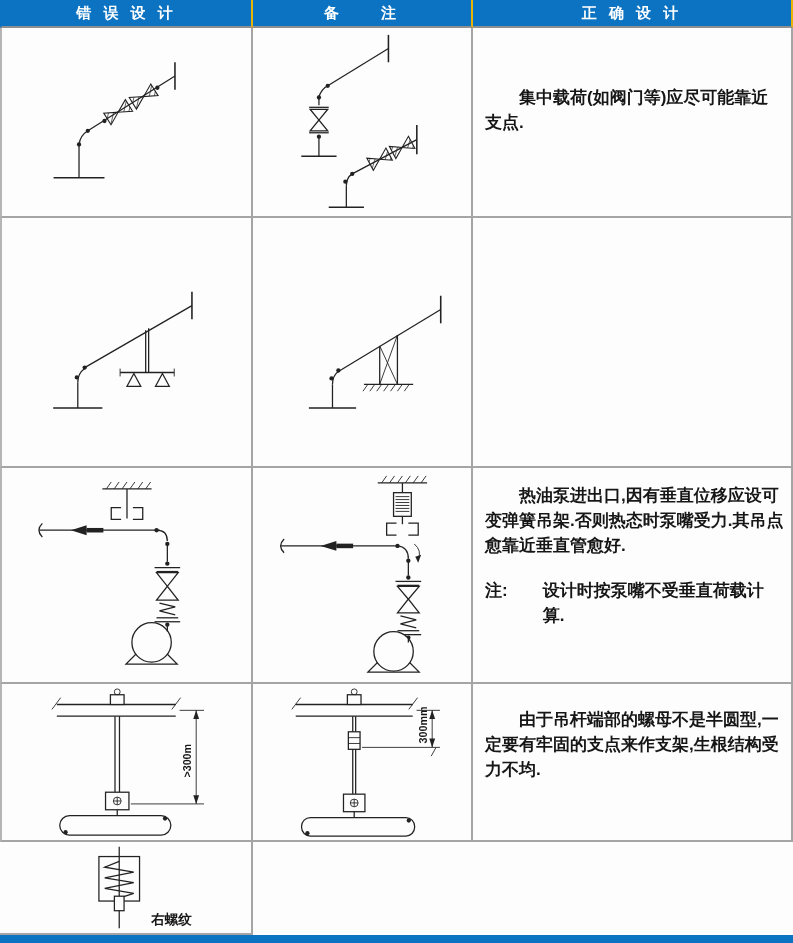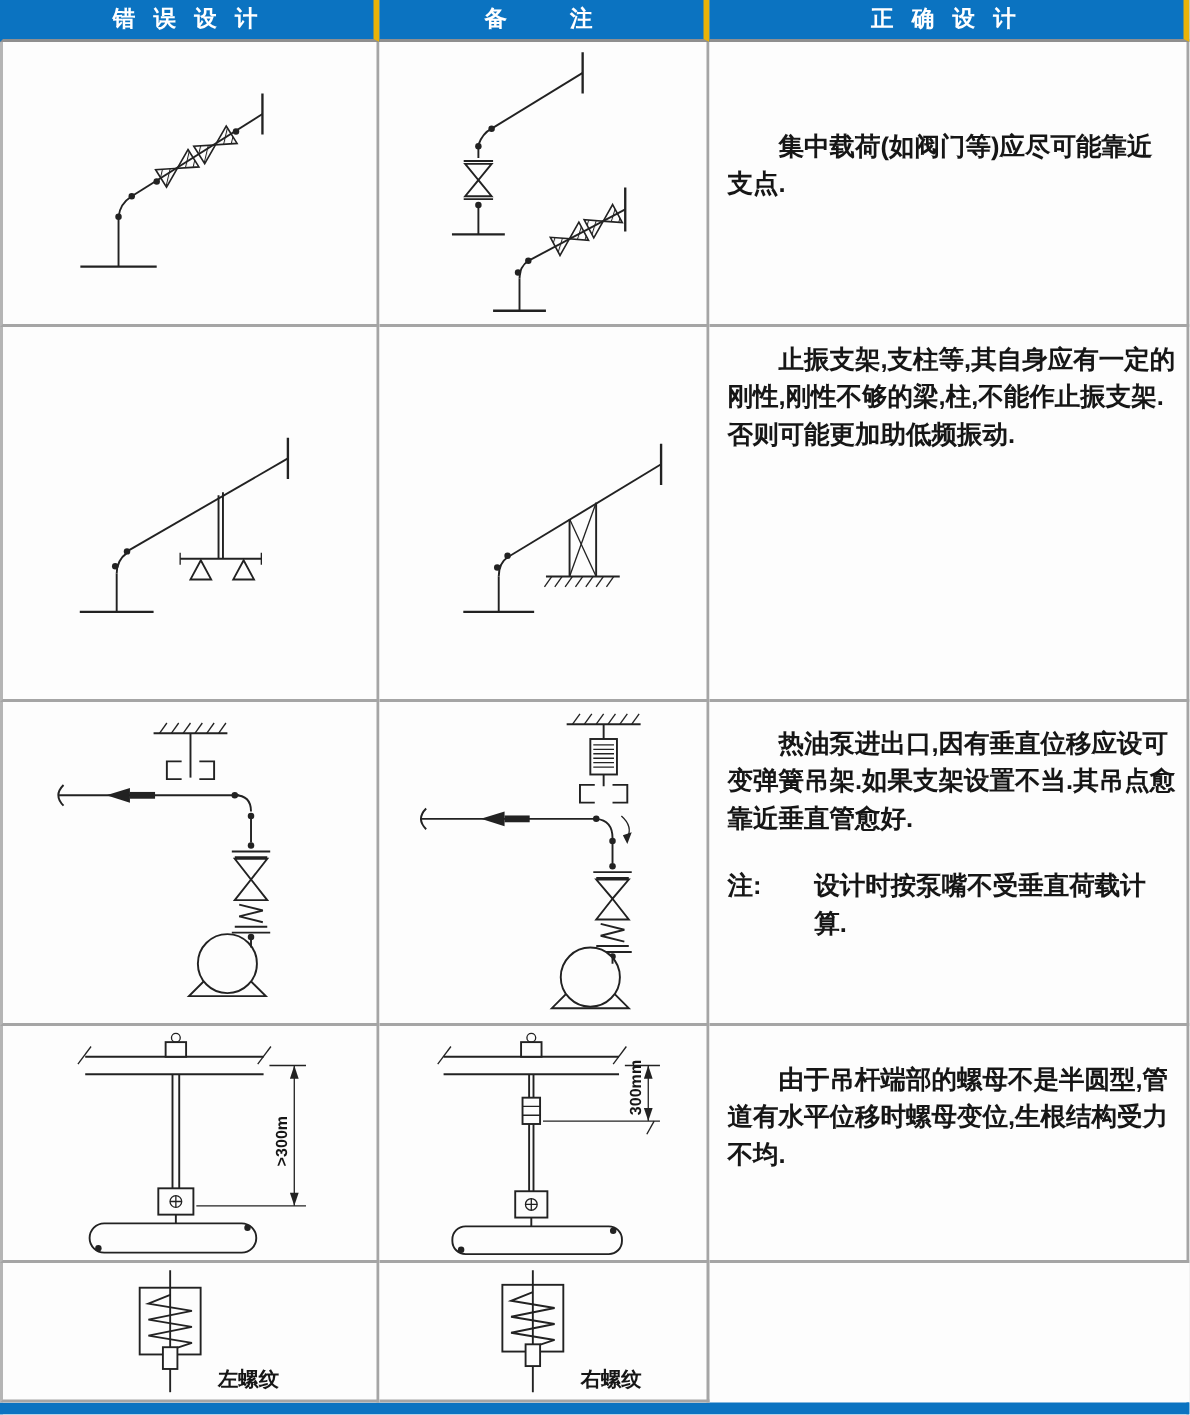--- a/index.html
+++ b/index.html
@@ -2,21 +2,21 @@
 <html><head>
 <meta charset="utf-8">
 <style>
   html,body{margin:0;padding:0;background:#e9e9e9;font-family:"Liberation Sans","DejaVu Sans",sans-serif;}
   .sheet{width:793px;height:943px;margin:0 auto;background:#fdfdfd;position:relative;box-sizing:border-box;}
   .grid{display:grid;grid-template-columns:253px 220px 320px;grid-template-rows:28px 190px 250px 216px 158px 93px;}
   .cell{box-sizing:border-box;border-right:2px solid #a5a5a5;border-bottom:2px solid #a5a5a5;background:#fdfdfd;overflow:hidden;}
   .cell.c1{border-left:2px solid #b5b5b5;}
   .hcell{background:#0b73c1;border-bottom:2px solid #8f8f8f;color:#fff;font-weight:bold;font-size:15px;letter-spacing:4px;text-align:center;line-height:26px;overflow:hidden;}
   .hcell.c1{border-left:2px solid #0b73c1;}
-  .hcell{border-right:4px solid #eab308;}
+  .hcell{border-right:2px solid #eab308;}
   .dcell{display:flex;align-items:center;justify-content:center;}
   .ncell{padding:6px 6px 0 12px;color:#161616;font-size:17px;line-height:1.47;font-weight:600;}
   .ncell p{margin:0 0 10px 0;text-indent:2em;}
   .ncell p.anno{text-indent:0;padding-left:3.4em;position:relative;margin-top:20px;}
   .ncell p.anno .annolab{position:absolute;left:0;top:0;}
   .pt-r1{padding-top:58px;}
   .pt-r2{padding-top:10px;}
   .pt-r3{padding-top:16px;}
   .pt-r4{padding-top:24px;}
   .pt-r5{padding-top:16px;}
@@ -164,21 +164,20 @@
             <line class="thn" x1="130" y1="168" x2="125" y2="175"></line>
             <line class="thn" x1="137" y1="168" x2="132" y2="175"></line>
             <line class="thn" x1="144" y1="168" x2="139" y2="175"></line>
             <line class="thn" x1="151" y1="168" x2="146" y2="175"></line>
             <line class="thn" x1="158" y1="168" x2="153" y2="175"></line>
           </g>
         </g>
       </svg>
     </div>
     <div class="cell ncell pt-r2">
-      <p>止振支架,支柱等,其自身应有一定的刚性,刚性不够的梁,柱,不能作止振支架.否则可能更加助低频振动.</p>
     </div>
 
     <div class="cell c1 dcell">
       <svg width="251" height="212" viewBox="0 0 253 215">
         <g>
           <line class="ln" x1="102" y1="20" x2="152" y2="20"></line>
           <line class="thn" x1="106" y1="20" x2="111" y2="13"></line>
           <line class="thn" x1="114" y1="20" x2="119" y2="13"></line>
           <line class="thn" x1="122" y1="20" x2="127" y2="13"></line>
           <line class="thn" x1="130" y1="20" x2="135" y2="13"></line>
@@ -266,21 +265,21 @@
           <circle class="fl" cx="157" cy="171" r="2.2"></circle>
         </g>
         <g>
           <polygon class="wh" points="116,206 168,206 142,180"></polygon>
           <circle class="wh" cx="142" cy="185" r="20"></circle>
           <line class="ln" x1="157" y1="171" x2="157" y2="176"></line>
         </g>
       </svg>
     </div>
     <div class="cell ncell pt-r3">
-      <p>热油泵进出口,因有垂直位移应设可变弹簧吊架.如果支架设置不当.其吊点愈靠近垂直管愈好.</p>
+      <p>热油泵进出口,因有垂直位移应设可变弹簧吊架.否则热态时泵嘴受力.其吊点愈靠近垂直管愈好.</p>
       <p class="anno"><span class="annolab">注:</span><span>设计时按泵嘴不受垂直荷载计算.</span></p>
     </div>
 
     <div class="cell c1 dcell">
       <svg width="251" height="154" viewBox="0 0 253 158">
         <g>
           <line class="ln" x1="55" y1="20" x2="177" y2="20"></line>
           <line class="ln" x1="55" y1="32" x2="177" y2="32"></line>
           <line class="thn" x1="50" y1="25" x2="59" y2="13"></line>
           <line class="thn" x1="173" y1="25" x2="182" y2="13"></line>
@@ -353,34 +352,23 @@
           <line class="thn" x1="110" y1="64" x2="190" y2="64"></line>
           <line class="thn" x1="182" y1="26" x2="182" y2="64"></line>
           <line class="thn" x1="186" y1="64" x2="181" y2="73"></line>
           <polygon class="fl" points="179,35 185,35 182,26"></polygon>
           <polygon class="fl" points="179,55 185,55 182,64"></polygon>
           <text transform="translate(177,60) rotate(-90)" font-size="11" font-weight="bold">300mm</text>
         </g>
       </svg>
     </div>
     <div class="cell ncell pt-r4">
-      <p>由于吊杆端部的螺母不是半圆型,管道有水平位移时螺母变位,生根结构受力不均.</p>
-    </div>
-
-    <div class="cell c1 dcell">
-      <svg width="251" height="89" viewBox="0 0 253 92">
-        <g>
-          <line class="ln" x1="113" y1="4" x2="113" y2="88"></line>
-          <rect class="ln" x="92" y="16" width="42" height="46"></rect>
-          <polyline class="ln" points="113,21 98,27 128,32 98,38 128,43 98,49 128,54 113,59" stroke-width="1.1"></polyline>
-          <rect class="wh" x="108" y="57" width="10" height="15"></rect>
-        </g>
-        <text x="146" y="84" font-size="14" font-weight="bold">左螺纹</text>
-      </svg>
-    </div>
+      <p>由于吊杆端部的螺母不是半圆型,一定要有牢固的支点来作支架,生根结构受力不均.</p>
+    </div>
+
     <div class="cell dcell">
       <svg width="218" height="89" viewBox="0 0 220 92">
         <g>
           <line class="ln" x1="103" y1="4" x2="103" y2="88"></line>
           <rect class="ln" x="82" y="14" width="42" height="46"></rect>
           <polyline class="ln" points="103,19 88,25 118,30 88,36 118,41 88,47 118,52 103,57" stroke-width="1.1"></polyline>
           <rect class="wh" x="98" y="55" width="10" height="15"></rect>
         </g>
         <text x="136" y="84" font-size="14" font-weight="bold">右螺纹</text>
       </svg>

